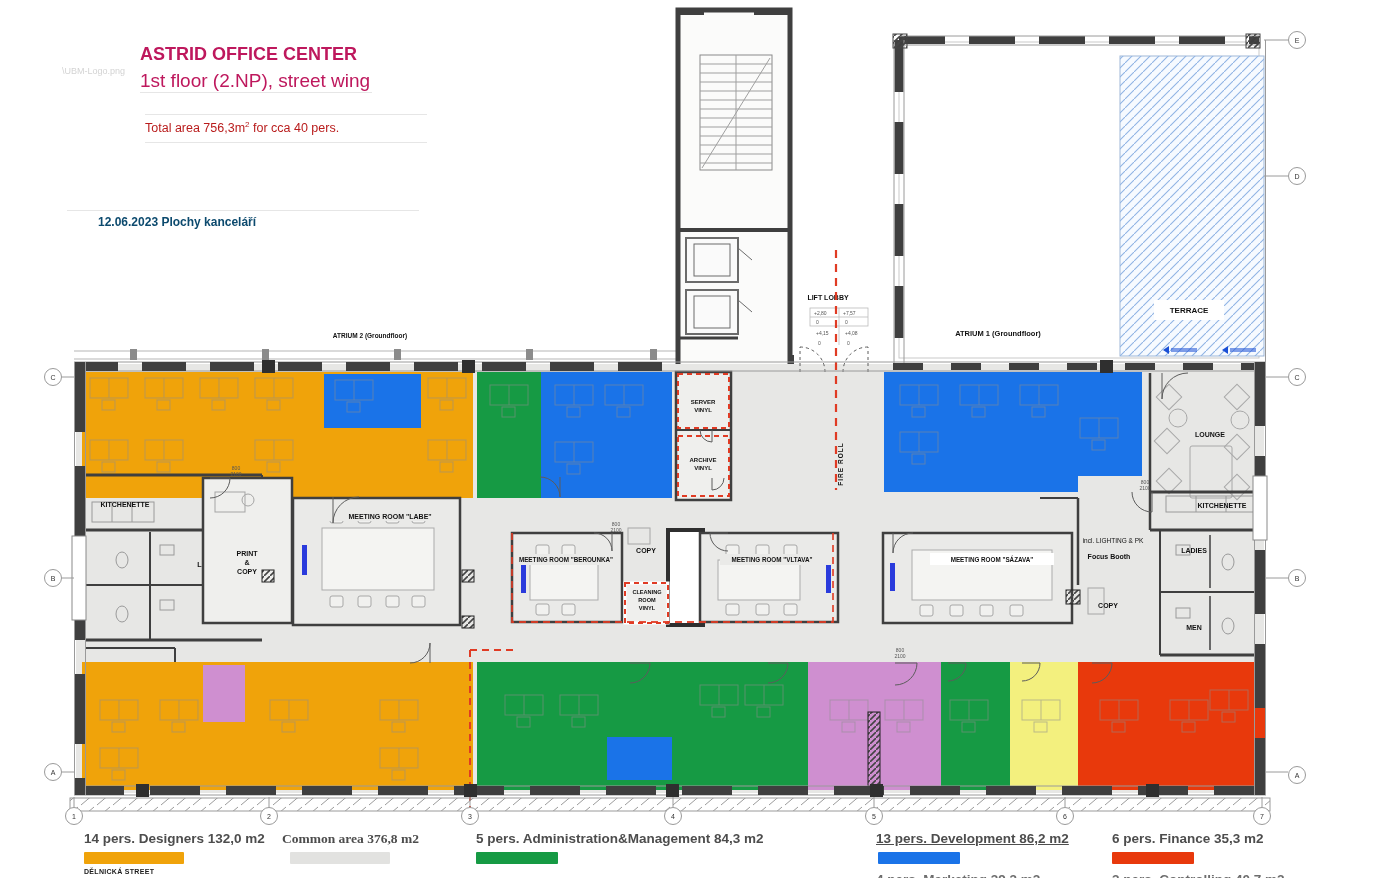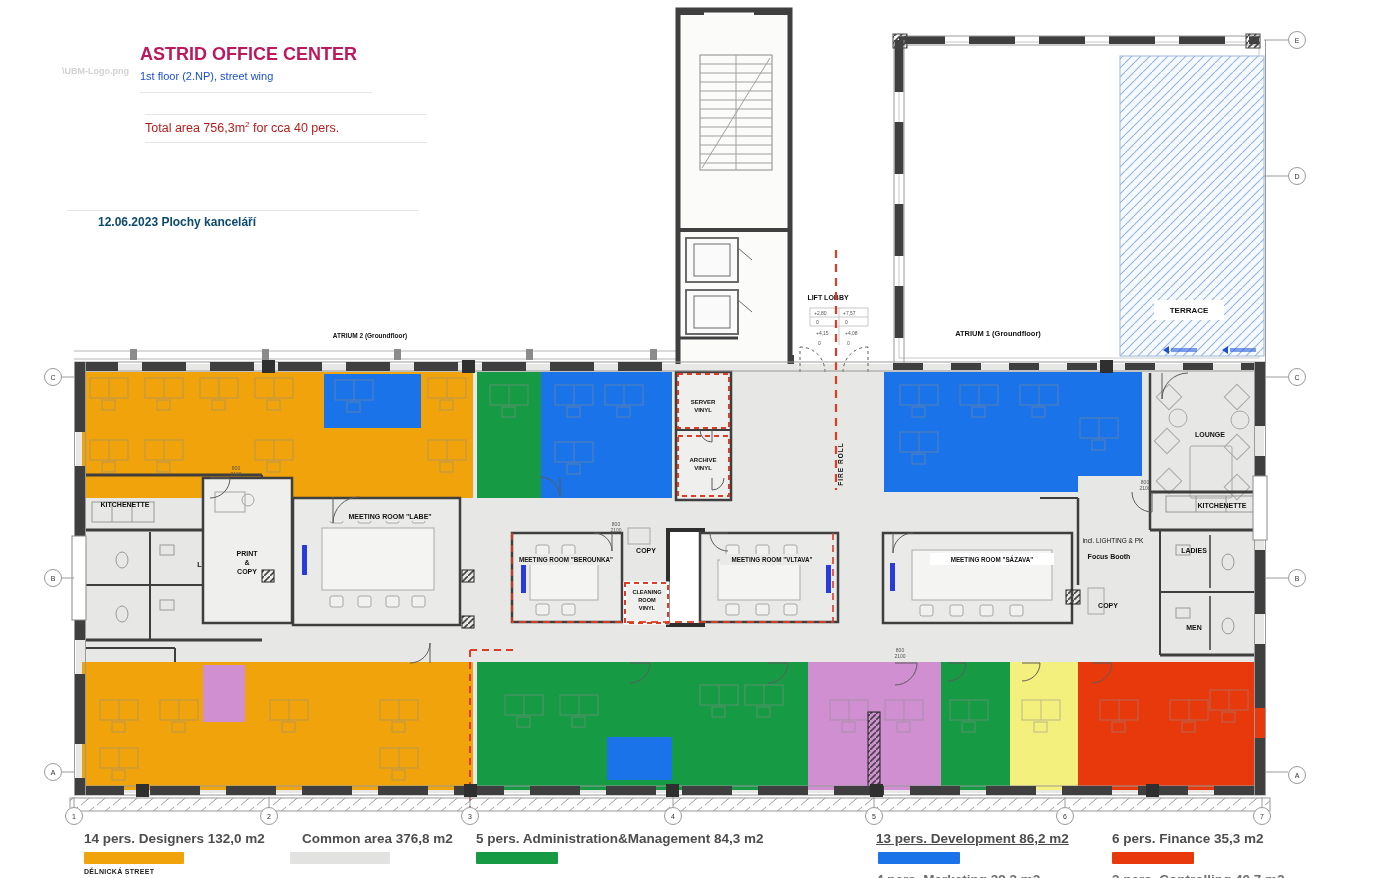--- a/index.html
+++ b/index.html
@@ -1,21 +1,21 @@
 <!DOCTYPE html>
 <html><head>
 <meta charset="utf-8">
 <style>
   html,body{margin:0;padding:0;background:#fff;}
   .canvas{position:relative;width:1378px;height:878px;background:#ffffff;overflow:hidden;
           font-family:"Liberation Sans", sans-serif;}
   
-  .hdr-logo{position:absolute;left:62px;top:66px;font-size:9px;color:#d3d3d3;font-weight:bold;}
+  .hdr-logo{position:absolute;left:62px;top:66px;font-size:9px;color:#d3d3d3;}
   .hdr-title{position:absolute;left:140px;top:44px;font-size:18px;font-weight:700;color:#be185d;}
-  .hdr-sub{position:absolute;left:140px;top:70px;font-size:11px;color:#1d4ed8;}
+  .hdr-sub{position:absolute;left:140px;top:70px;font-size:19px;color:#be185d;}
   .hdr-total{position:absolute;left:145px;top:120px;font-size:12.5px;color:#b91c1c;}
   .hdr-total sup{font-size:8px;}
   .hdr-date{position:absolute;left:67px;top:215px;font-size:12px;font-weight:700;color:#0c4a6e;margin-left:31px;}
   .hr{position:absolute;height:1px;background:#e6e6e6;}
   
   .lg-item{position:absolute;font-size:13.5px;font-weight:700;color:#4d4d4d;white-space:nowrap;}
   .lg-swatch{position:absolute;width:100px;height:12px;border-radius:1px;}
   .lg-street{position:absolute;font-size:7px;font-weight:700;color:#1a1a1a;letter-spacing:.3px;}
   svg text{font-family:"Liberation Sans", sans-serif;}
   .room-lb{font-size:7px;font-weight:700;fill:#111;}
@@ -495,21 +495,21 @@
         <circle cx="53" cy="578" r="8.5" fill="#fff" stroke="#9a9a9a"></circle>
           <text class="grid-lb" x="53" y="580.5" text-anchor="middle">B</text>
         <circle cx="53" cy="772" r="8.5" fill="#fff" stroke="#9a9a9a"></circle>
           <text class="grid-lb" x="53" y="774.5" text-anchor="middle">A</text>
       </g>
     </g>
   </svg>
 
   <div>
     <div class="lg-item" style="left:84px;top:831px;">14 pers. Designers 132,0 m2</div>
-    <div class="lg-item" style="left:302px;top:831px;">Common area 376,8 m2</div>
+    <div class="lg-item" style="left:282px;top:831px;font-family:Liberation Serif, serif;">Common area 376,8 m2</div>
     <div class="lg-item" style="left:476px;top:831px;">5 pers. Administration&amp;Management 84,3 m2</div>
     <div class="lg-item" style="left:876px;top:831px;text-decoration:underline;">13 pers. Development 86,2 m2</div>
     <div class="lg-item" style="left:1112px;top:831px;">6 pers. Finance 35,3 m2</div>
 
     <div class="lg-swatch" style="left: 84px; top: 852px; background: rgb(240, 163, 10);"></div>
     <div class="lg-swatch" style="left: 290px; top: 852px; background: rgb(226, 226, 224);"></div>
     <div class="lg-swatch" style="left: 476px; top: 852px; width: 82px; background: rgb(22, 154, 68);"></div>
     <div class="lg-swatch" style="left: 878px; top: 852px; width: 82px; background: rgb(26, 115, 232);"></div>
     <div class="lg-swatch" style="left: 1112px; top: 852px; width: 82px; background: rgb(232, 57, 12);"></div>
 

